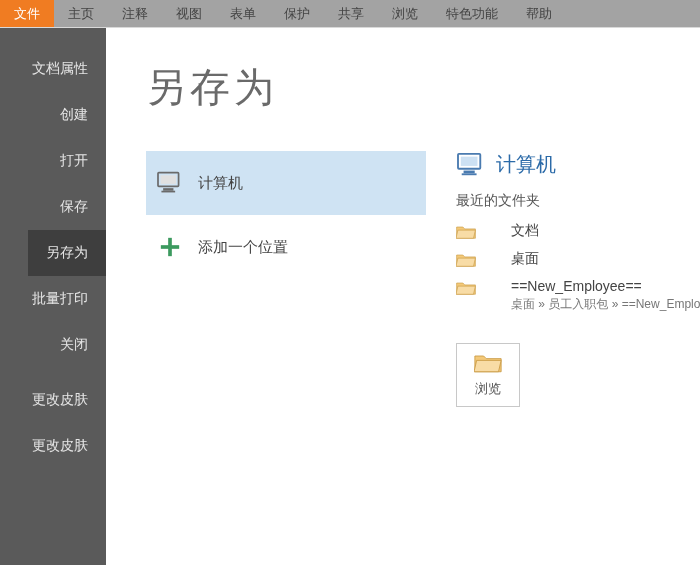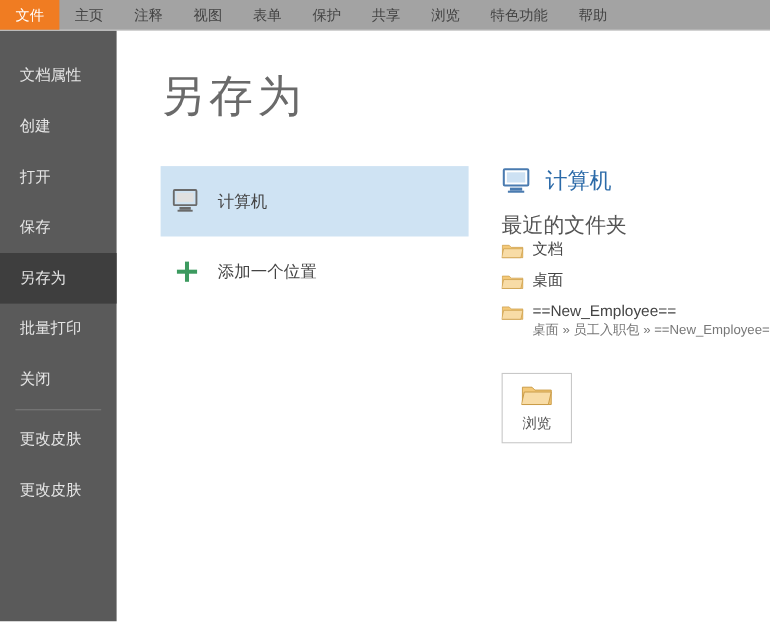--- a/index.html
+++ b/index.html
@@ -8,42 +8,42 @@
   .window { display: flex; flex-direction: column; width: 100%; height: 100%; }
 
   
   .menubar { height: 28px; background: #a3a3a3; border-bottom: 1px solid #d9d9d9; display: flex; align-items: stretch; font-size: 13px; color: #444; }
   .menubar .menu-item { padding: 0 14px; display: flex; align-items: center; cursor: pointer; }
   .menubar .menu-item.active { background: #f07c22; color: #fff; }
 
   .body { flex: 1; display: flex; min-height: 0; }
 
   
-  .sidebar { width: 106px; background: #5a5a5a; color: #e5e5e5; font-size: 14px; display: flex; flex-direction: column; padding-top: 18px; }
+  .sidebar { width: 106px; background: #5a5a5a; color: #e5e5e5; font-size: 14px; display: flex; flex-direction: column; padding-top: 18px; align-items: flex-end; }
   .sidebar .side-item { padding: 14px 18px; cursor: pointer; }
   .sidebar .side-item.active { background: #3e3e3e; }
   .sidebar .divider { height: 1px; background: #7a7a7a; margin: 4px 14px; }
 
   
   .main { flex: 1; display: flex; flex-direction: column; padding: 32px 0 0 40px; min-width: 0; }
   .main h1 { font-size: 40px; font-weight: 300; color: #6a6a6a; letter-spacing: 4px; margin-bottom: 36px; }
 
   .cols { flex: 1; display: flex; min-width: 0; }
   .locations { width: 280px; }
   .loc-item { display: flex; align-items: center; height: 64px; padding-left: 10px; font-size: 15px; color: #444; cursor: pointer; }
   .loc-item.selected { background: #cfe3f3; }
   .loc-item .icon { width: 28px; height: 24px; margin-right: 14px; display: flex; align-items: center; justify-content: center; }
 
   
   .details { flex: 1; padding-left: 30px; min-width: 0; }
   .details .header { display: flex; align-items: center; font-size: 20px; color: #2b6aa8; margin-bottom: 14px; }
   .details .header .icon { width: 30px; height: 26px; margin-right: 10px; }
-  .details .recent-label { font-size: 19px; color: #555; }
+  .details .recent-label { font-size: 14px; color: #555; margin-bottom: 12px; }
   .folder-list { display: flex; flex-direction: column; gap: 10px; }
-  .folder-item { display: flex; align-items: flex-start; cursor: pointer; }
+  .folder-item { display: flex; align-items: flex-start; cursor: pointer; gap: 27px; }
   .folder-item .ficon { width: 20px; height: 16px; margin-right: 8px; margin-top: 2px; }
   .folder-item .fname { font-size: 14px; color: #444; }
   .folder-item .fpath { font-size: 12px; color: #777; margin-top: 2px; white-space: nowrap; }
 
   .browse-box { margin-top: 30px; width: 64px; height: 64px; border: 1px solid #c8c8c8; display: flex; flex-direction: column; align-items: center; justify-content: center; cursor: pointer; gap: 6px; font-size: 13px; color: #555; }
   .browse-box .ficon-big { width: 28px; height: 22px; }
 
   
   svg { display: block; }
 </style>

